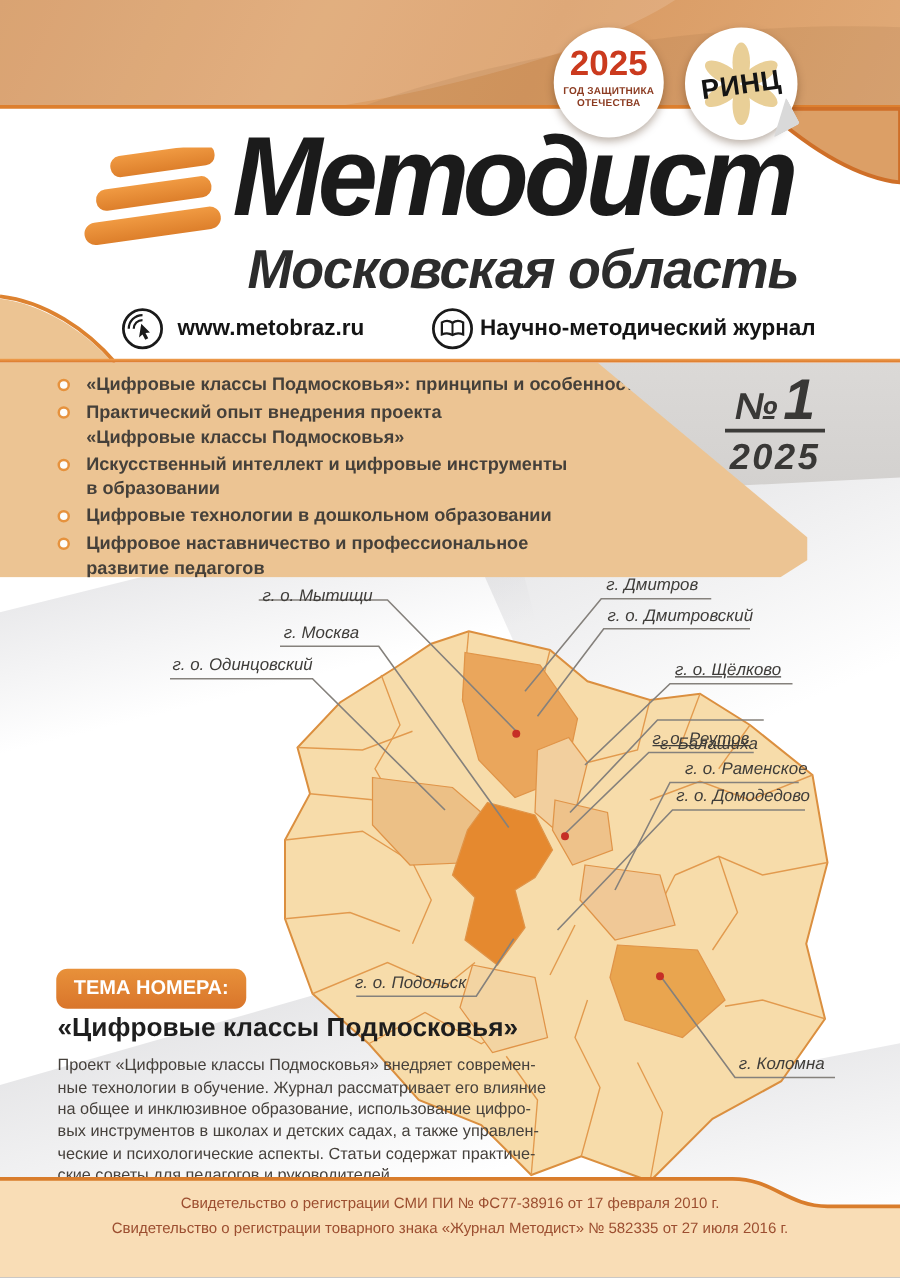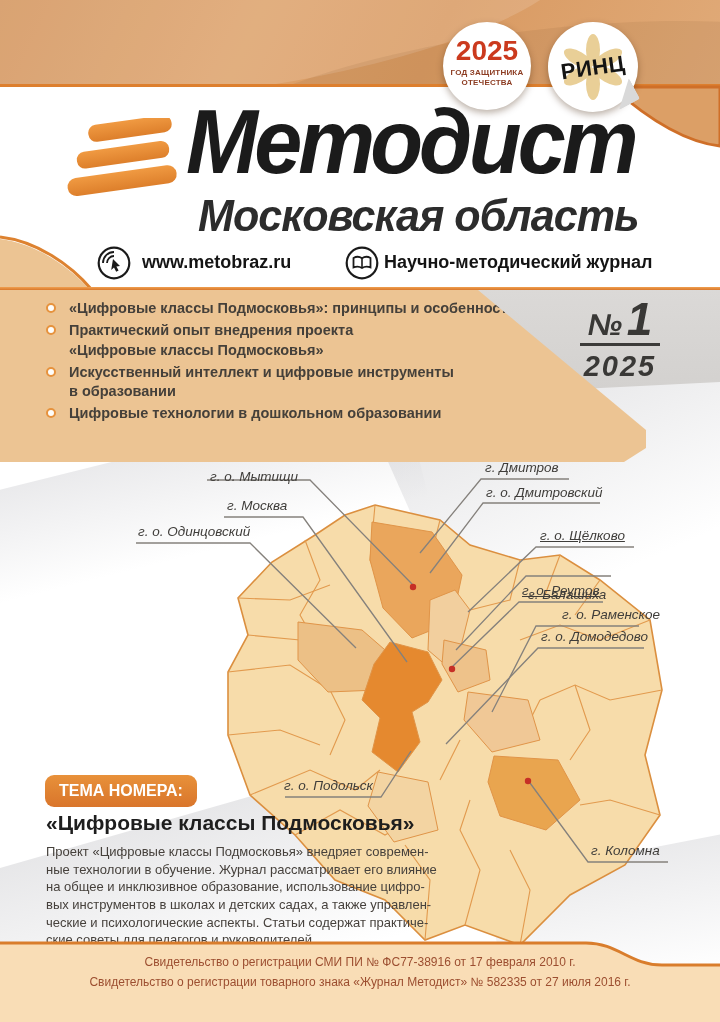--- a/index.html
+++ b/index.html
@@ -179,20 +179,22 @@
   </svg>
 
   <div class="panel">
     <ul class="topics">
       <li><span class="dot"></span><span>«Цифровые классы Подмосковья»: принципы и особенности</span></li>
       <li><span class="dot"></span><span>Практический опыт внедрения проекта
 «Цифровые классы Подмосковья»</span></li>
       <li><span class="dot"></span><span>Искусственный интеллект и цифровые инструменты
 в образовании</span></li>
       <li><span class="dot"></span><span>Цифровые технологии в дошкольном образовании</span></li>
+      <li><span class="dot"></span><span>Цифровое наставничество и профессиональное
+развитие педагогов</span></li>
     </ul>
   </div>
 
   <div class="streak st1"></div>
   <div class="streak st2"></div>
   <div class="streak st3"></div>
   <div class="streak st4"></div>
 
   <svg class="mapSvg" viewBox="0 450 720 512">
 
@@ -257,21 +259,21 @@
   </svg>
 
   <div class="maplabel" style="left:210px;top:453px;margin-top:16px;">г. о. Мытищи</div>
   <div class="maplabel" style="left:227px;top:498px;">г. Москва</div>
   <div class="maplabel" style="left:138px;top:524px;">г. о. Одинцовский</div>
   <div class="maplabel" style="left:485px;top:460px;">г. Дмитров</div>
   <div class="maplabel" style="left:486px;top:485px;">г. о. Дмитровский</div>
   <div class="maplabel" style="left:540px;top:528px;text-decoration:underline;">г. о. Щёлково</div>
   <div class="maplabel" style="left:528px;top:557px;margin-top:30px;">г. Балашиха</div>
   <div class="maplabel" style="left:522px;top:583px;text-decoration:underline;">г. о. Реутов</div>
-  <div class="maplabel" style="left:562px;top:607px;">г. о. Раменское</div>
+  <div class="maplabel" style="left:548px;top:607px;">г. о. Раменское</div>
   <div class="maplabel" style="left:541px;top:629px;">г. о. Домодедово</div>
   <div class="maplabel" style="left:284px;top:778px;">г. о. Подольск</div>
   <div class="maplabel" style="left:591px;top:843px;">г. Коломна</div>
 
   <div class="kicker">ТЕМА НОМЕРА:</div>
   <div class="theme-title">«Цифровые классы Подмосковья»</div>
   <div class="theme-body">Проект «Цифровые классы Подмосковья» внедряет современ-
 ные технологии в обучение. Журнал рассматривает его влияние
 на общее и инклюзивное образование, использование цифро-
 вых инструментов в школах и детских садах, а также управлен-

